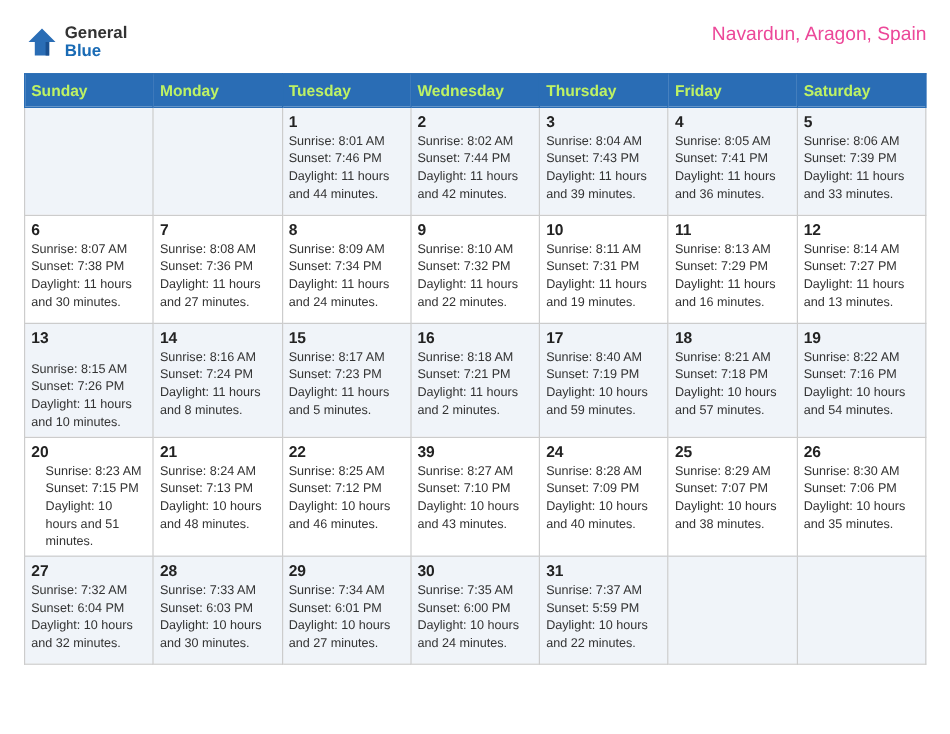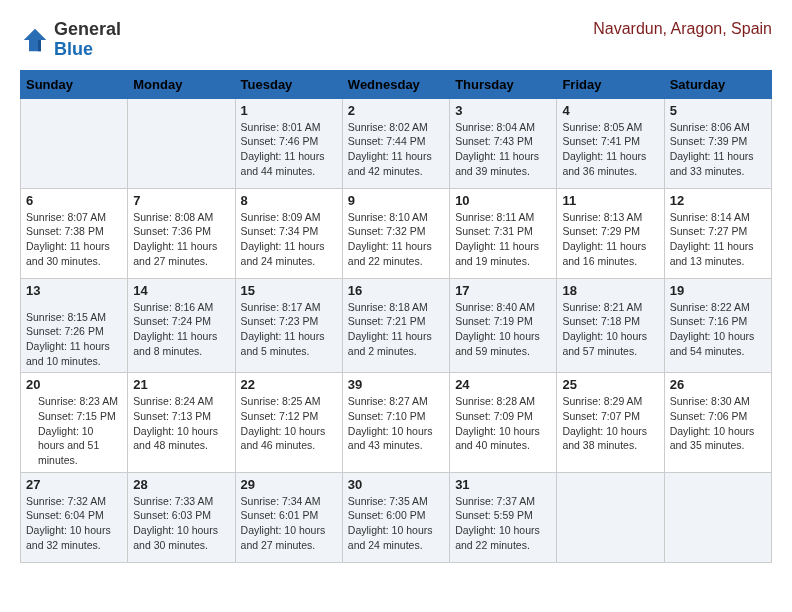--- a/index.html
+++ b/index.html
@@ -15,50 +15,50 @@
       justify-content: space-between;
       align-items: flex-start;
       margin-bottom: 10px;
     }
     .logo {
       display: flex;
       align-items: center;
       gap: 4px;
     }
     .logo-text {
-      font-size: 18px;
+      font-size: 14px;
       font-weight: bold;
       line-height: 1.1;
     }
     .logo-general { color: #333; }
     .logo-blue { color: #1a6bb5; }
     .logo-icon {
       width: 30px;
       height: 30px;
     }
     .title-block {
       text-align: right;
     }
     .month-title {
       font-size: 36px;
       font-weight: normal;
       color: #222;
     }
     .location {
       font-size: 16px;
-      color: #7f1d1d;
+      color: #ec4899;
     }
     table {
       width: 100%;
       border-collapse: collapse;
       font-size: 11px;
     }
     thead tr th {
       background-color: #2a6db5;
-      color: #000000;
+      color: #bef264;
       text-align: left;
       padding: 6px 5px;
       font-size: 13px;
       font-weight: bold;
       border: 1px solid #2a6db5;
     }
     tbody tr td {
       border: 1px solid #ccc;
       vertical-align: top;
       padding: 4px 5px;

